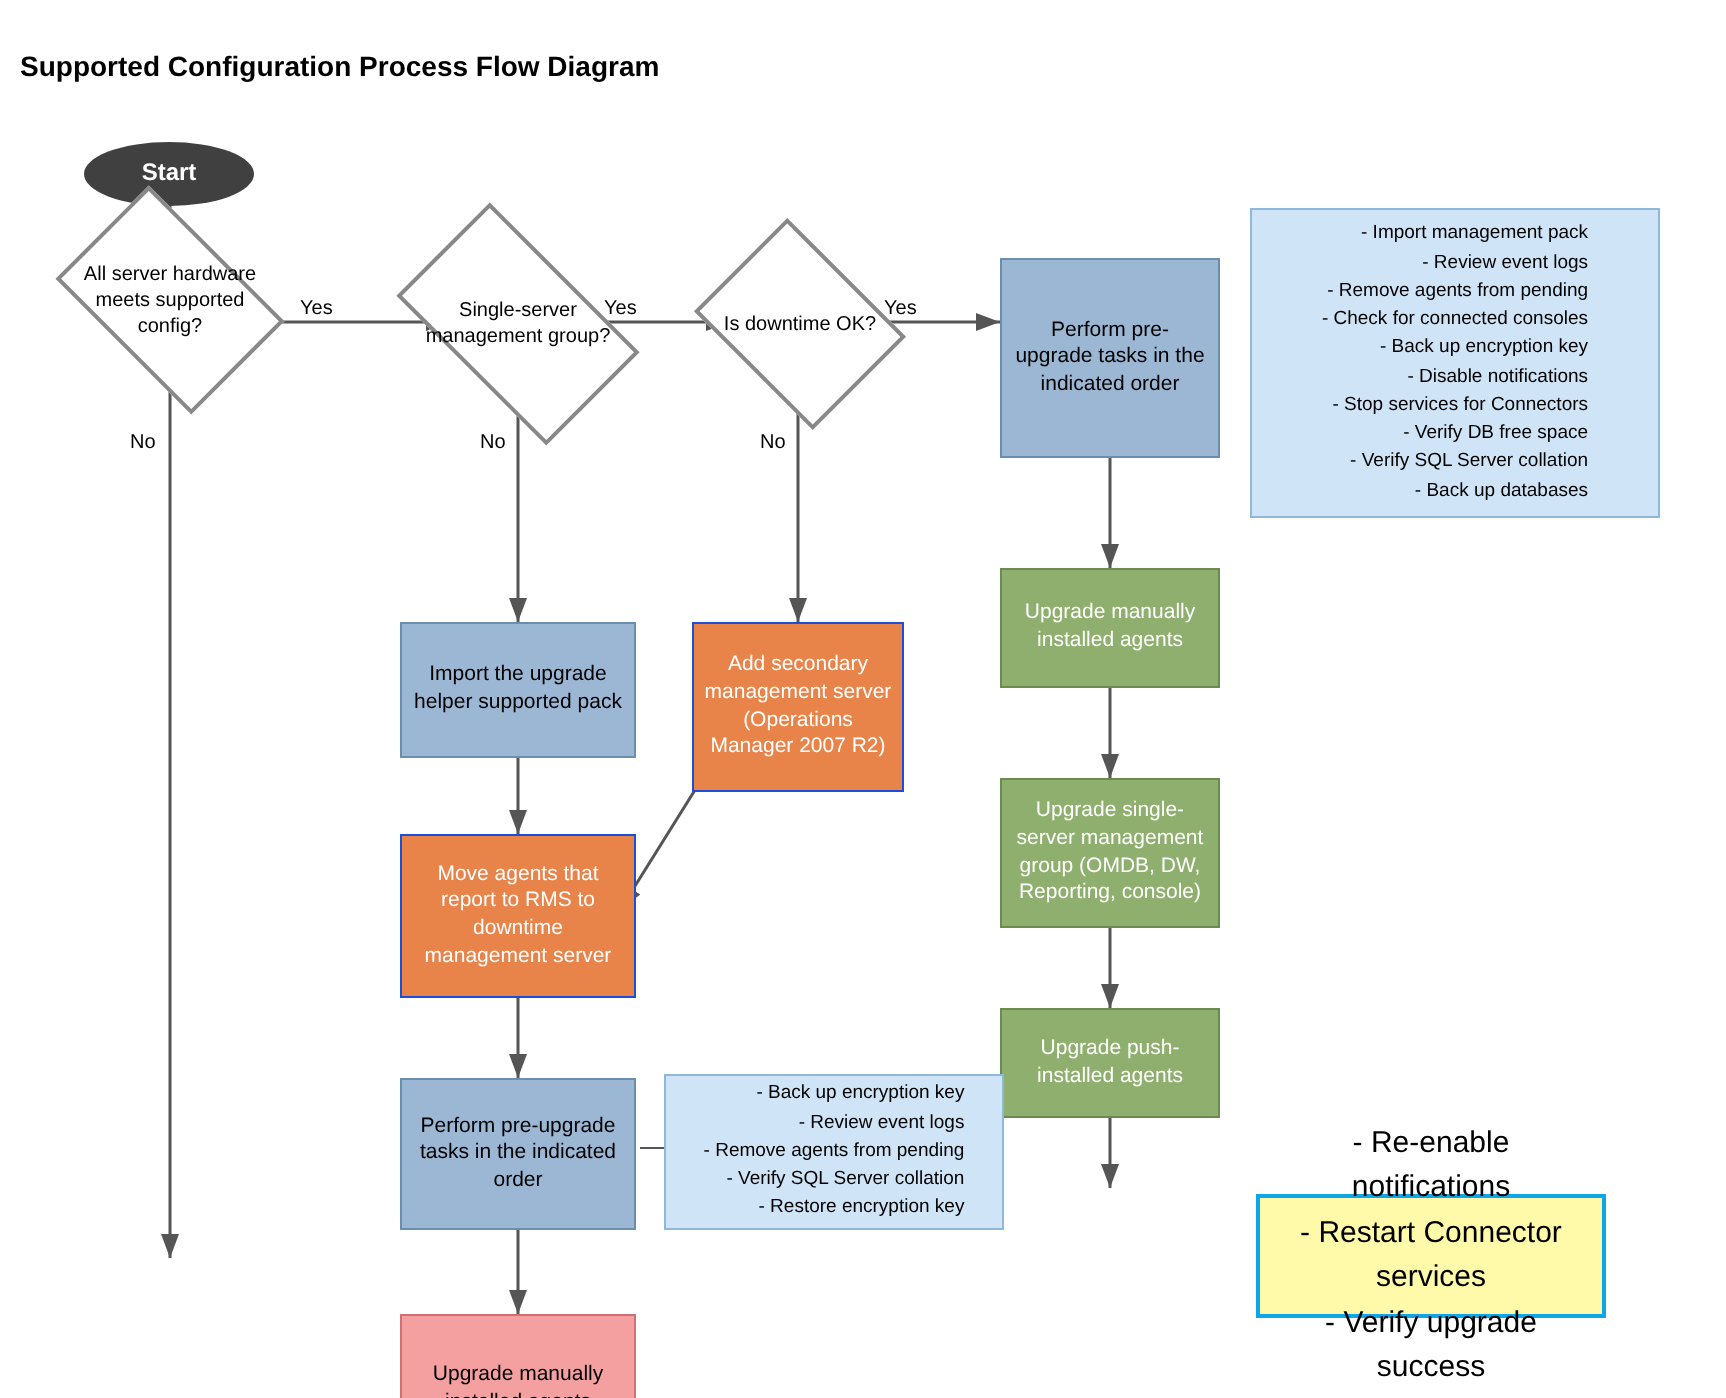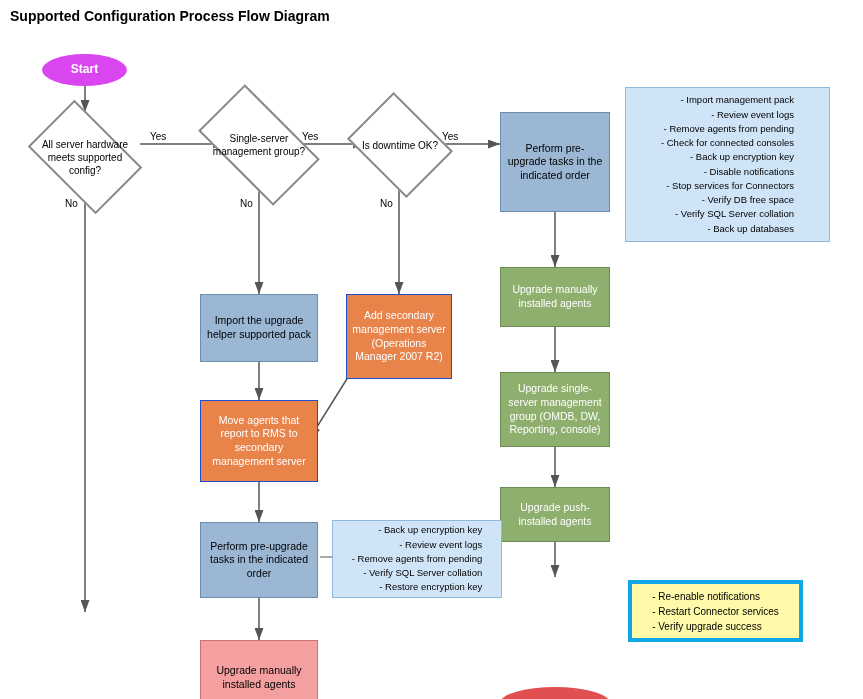--- a/index.html
+++ b/index.html
@@ -8,21 +8,21 @@
       font-size: 11px;
       background: #fff;
       width: 863px;
       min-height: 699px;
       overflow: hidden;
     }
     .diagram-container {
       position: relative;
       width: 800px;
       height: 699px;
-      padding: 8px 10px;
+      padding: 25px 10px;
       border-radius: 31px;
     }
     .title {
       font-size: 14px;
       font-weight: bold;
       margin-bottom: 8px;
       color: #000;
     }
     .flow-area {
       position: relative;
@@ -34,21 +34,21 @@
       position: absolute;
       display: flex;
       align-items: center;
       justify-content: center;
       text-align: center;
       font-size: 10.5px;
       line-height: 1.3;
     }
     .oval {
       border-radius: 50%;
-      background: #d946ef;
+      background: #404040;
       color: #fff;
       font-weight: bold;
       font-size: 12px;
     }
     .diamond {
       background: transparent;
       overflow: visible;
     }
     .diamond-inner {
       width: 100%;
@@ -95,25 +95,25 @@
       background: #D0E4F7;
       border: 1px solid #90B8D8;
       color: #000;
       text-align: right;
       padding: 5px 7px;
       font-size: 9.5px;
       line-height: 1.5;
     }
     .callout-yellow {
       background: #FFFAAA;
-      border: 4px solid #0ea5e9;
-      color: #000;
-      text-align: left;
+      border: 2px solid #0ea5e9;
+      color: #000;
+      text-align: center;
       padding: 5px 7px;
-      font-size: 10px;
+      font-size: 15px;
       line-height: 1.5;
     }
     
     .arrows-svg {
       position: absolute;
       top: 0; left: 0;
       width: 100%;
       height: 100%;
       pointer-events: none;
     }
@@ -185,21 +185,21 @@
 
       <line stroke="#555" stroke-width="1" x1="310" y1="525" x2="330" y2="525" fill="none"></line>
 
       <line stroke="#555" stroke-width="1" x1="648" y1="568" x2="660" y2="568" fill="none"></line>
     </svg>
 
     <div class="shape oval" style="left:32px;top:22px;width:85px;height:32px;">
       <span>Start</span>
     </div>
 
-    <div class="shape diamond" style="left:27px;top:92px;width:96px;height:66px;">
+    <div class="shape diamond" style="left:27px;top:68px;width:96px;height:66px;">
       <div class="diamond-inner"></div>
       <div class="diamond-text">All server hardware meets supported config?</div>
     </div>
 
     <div class="shape diamond" style="left:196px;top:80px;width:106px;height:66px;">
       <div class="diamond-inner"></div>
       <div class="diamond-text">Single-server management group?</div>
     </div>
 
     <div class="shape diamond" style="left:348px;top:80px;width:84px;height:66px;">
@@ -249,21 +249,21 @@
 
     <div class="shape rect-blue" style="left:190px;top:262px;width:118px;height:68px;padding:5px;">
       <span>Import the upgrade helper supported pack</span>
     </div>
 
     <div class="shape rect-orange" style="left:336px;top:262px;width:106px;height:85px;padding:5px;">
       <span>Add secondary management server (Operations Manager 2007 R2)</span>
     </div>
 
     <div class="shape rect-orange" style="left:190px;top:368px;width:118px;height:82px;padding:5px;">
-      <span>Move agents that report to RMS to secondary management server</span>
+      <span>Move agents that report to RMS to downtime management server</span>
     </div>
 
     <div class="shape rect-blue" style="left:190px;top:490px;width:118px;height:76px;padding:5px;">
       <span>Perform pre-upgrade tasks in the indicated order</span>
     </div>
 
     <div class="shape callout-blue" style="left:322px;top:488px;width:170px;height:78px;">
       <div>
         - Back up encryption key<br>
         - Review event logs<br>

